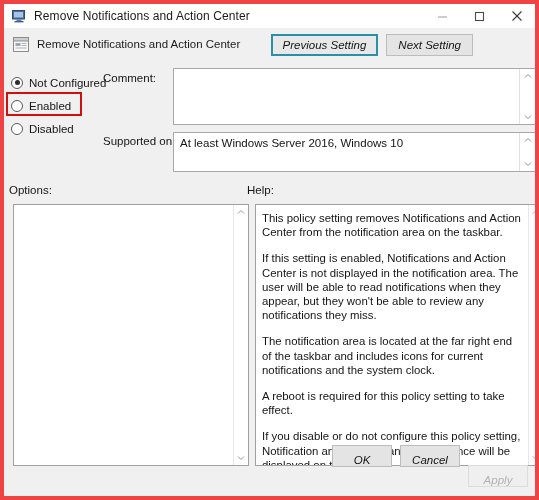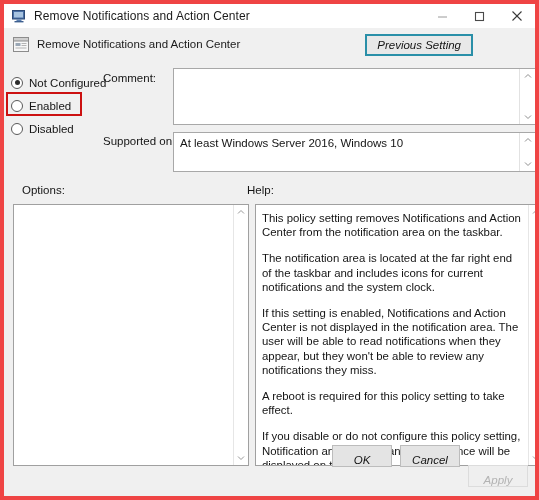--- a/index.html
+++ b/index.html
@@ -213,21 +213,21 @@
     width: 15px; height: 14px;
     display: flex;
     align-items: center;
     justify-content: center;
   }
   .tb-arrow.up { top: 0; }
   .tb-arrow.down { bottom: 0; }
   .tb-arrow svg { display: block; }
 
   
-  #options-label { left: 18px; top: 180px; }
+  #options-label { left: 5px; top: 180px; }
   #help-label { left: 243px; top: 180px; }
 
   
   .panel {
     position: absolute;
     background: #ffffff;
     border: 1px solid #a0a0a0;
     box-sizing: border-box;
     overflow: hidden;
     margin-left: 8px;
@@ -320,20 +320,21 @@
         <rect x="2.5" y="6" width="5" height="3" fill="#9aa7b5"></rect>
         <rect x="8.5" y="6" width="5" height="1" fill="#b4b4b4"></rect>
         <rect x="8.5" y="8" width="5" height="1" fill="#b4b4b4"></rect>
         <rect x="2.5" y="10.5" width="11" height="1" fill="#b4b4b4"></rect>
       </svg>
     </span>
     <span class="header-title">Remove Notifications and Action Center</span>
 
     <div class="nav-buttons">
       <button class="btn focused">Previous Setting</button>
+      <button class="btn">Next Setting</button>
     </div>
   </div>
 
   <div class="radio-group">
     <div class="radio-row">
       <span class="radio-mark checked"></span>
       <span class="radio-label">Not Configured</span>
     </div>
     <div class="radio-row">
       <span class="radio-mark"></span>
@@ -396,22 +397,22 @@
         <svg width="8" height="6" viewBox="0 0 8 6">
             <path d="M1 1.5 L4 4.5 L7 1.5" fill="none" stroke="#9a9a9a" stroke-width="1"></path>
           </svg>
       </span>
     </div>
   </div>
 
   <div class="panel" id="help-panel">
     <div class="help-text">
       <p>This policy setting removes Notifications and Action Center from the notification area on the taskbar.</p>
+      <p>If this setting is enabled, Notifications and Action Center is not displayed in the notification area. The user will be able to read notifications when they appear, but they won't be able to review any notifications they miss.</p>
       <p>The notification area is located at the far right end of the taskbar and includes icons for current notifications and the system clock.</p>
-      <p>If this setting is enabled, Notifications and Action Center is not displayed in the notification area. The user will be able to read notifications when they appear, but they won't be able to review any notifications they miss.</p>
       <p>A reboot is required for this policy setting to take effect.</p>
       <p>If you disable or do not configure this policy setting, Notification and Security and Maintenance will be displayed on the taskbar.</p>
     </div>
     <div class="panel-scroll">
       <span class="tb-arrow up">
         <svg width="8" height="6" viewBox="0 0 8 6">
             <path d="M1 4.5 L4 1.5 L7 4.5" fill="none" stroke="#9a9a9a" stroke-width="1"></path>
           </svg>
       </span>
       <span class="tb-arrow down">

